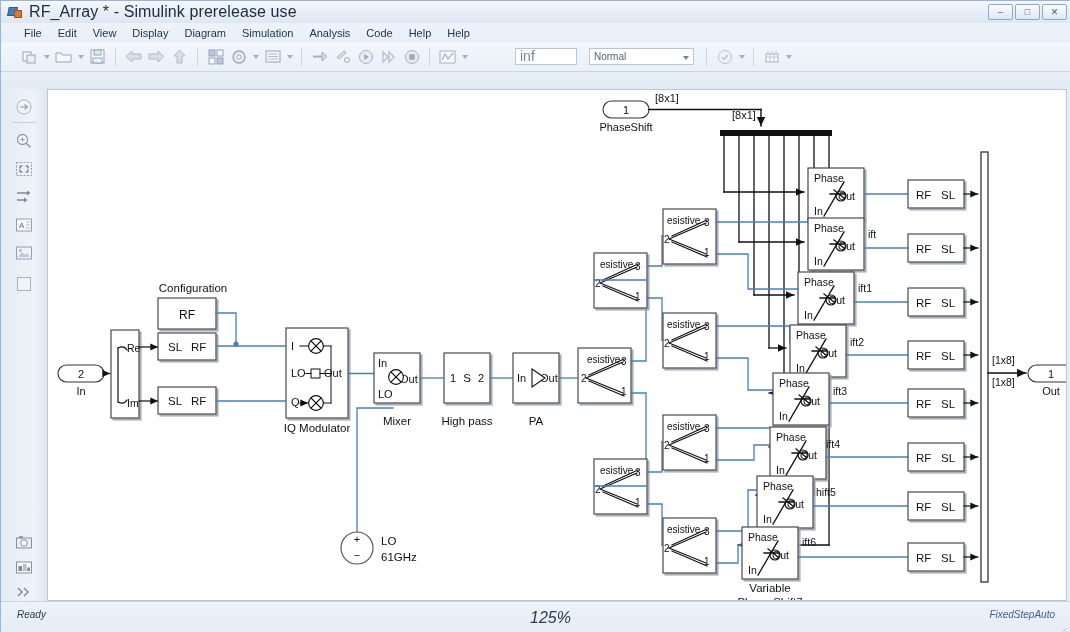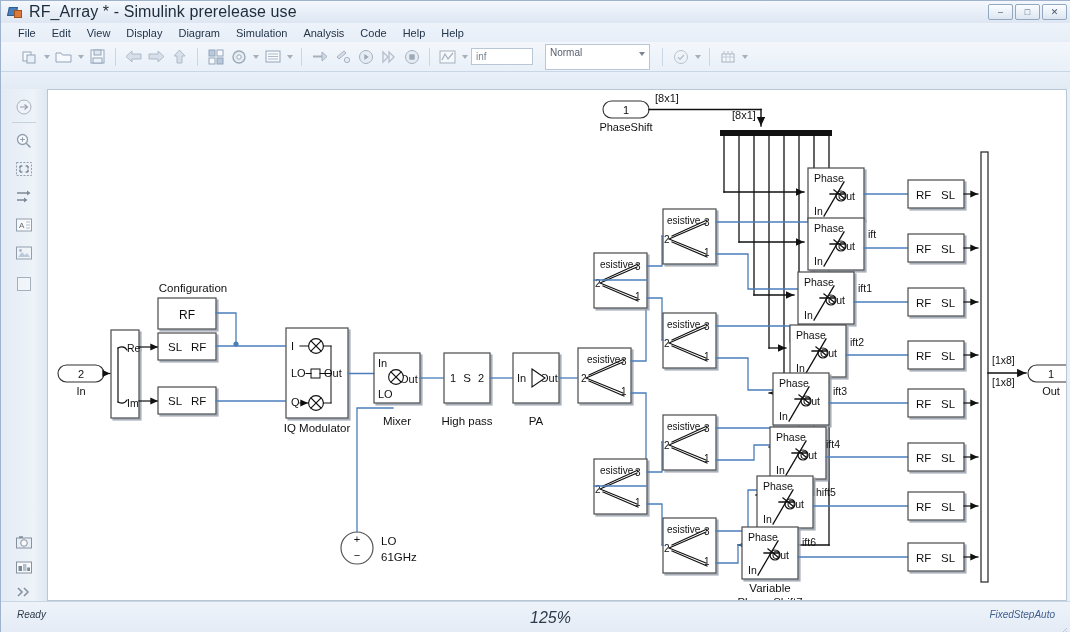--- a/index.html
+++ b/index.html
@@ -45,21 +45,21 @@
     border: 1px solid #91a8c0; border-radius: 2px;
     display:flex; align-items:center; justify-content:center;
     font-size: 9px; color:#43586e;
   }
   .wbtn.close { }
 
   
   .menubar {
     position:absolute; left:0; top:22px; width:1070px; height:19px;
     background: linear-gradient(180deg,#eef3fa,#e7eef7);
-    display:flex; align-items:center; padding-left:9px;
+    display:flex; align-items:center; padding-left:15px;
   }
   .menu-item {
     font-size: 11px; color:#23354a; padding: 1px 8px; cursor: default;
   }
 
   
   .toolbar {
     position:absolute; left:0; top:41px; width:1070px; height:30px;
     background: linear-gradient(180deg,#f3f7fc,#e9f0f8);
     border-bottom: 1px solid #c9d6e5;
@@ -72,24 +72,24 @@
     width:9px; height:20px; display:flex; align-items:center; justify-content:center;
     opacity:.5;
   }
   .tb-caret::after {
     content:""; border-left:3px solid transparent; border-right:3px solid transparent;
     border-top:4px solid #5a6b7d;
   }
   .tb-sep { width:1px; height:18px; background:#cad6e3; margin:0 5px; }
   .tb-field {
     height:17px; width:62px; background:#fff; border:1px solid #b8c6d6;
-    font-size:10px; color:#7a8494; padding:0 4px; line-height:15px;
+    font-size:14px; color:#7a8494; padding:0 4px; line-height:15px;margin-left:44px;
   }
   .tb-select {
-    height:26px; width:105px; background:#fff; border:1px solid #b8c6d6;
+    height:17px; width:105px; background:#fff; border:1px solid #b8c6d6;
     font-size:10px; color:#555f6d; padding:0 4px; line-height:15px;
     position:relative;
   }
   .tb-select::after {
     content:""; position:absolute; right:4px; top:7px;
     border-left:3px solid transparent; border-right:3px solid transparent;
     border-top:4px solid #7a8494;
   }
 
   

